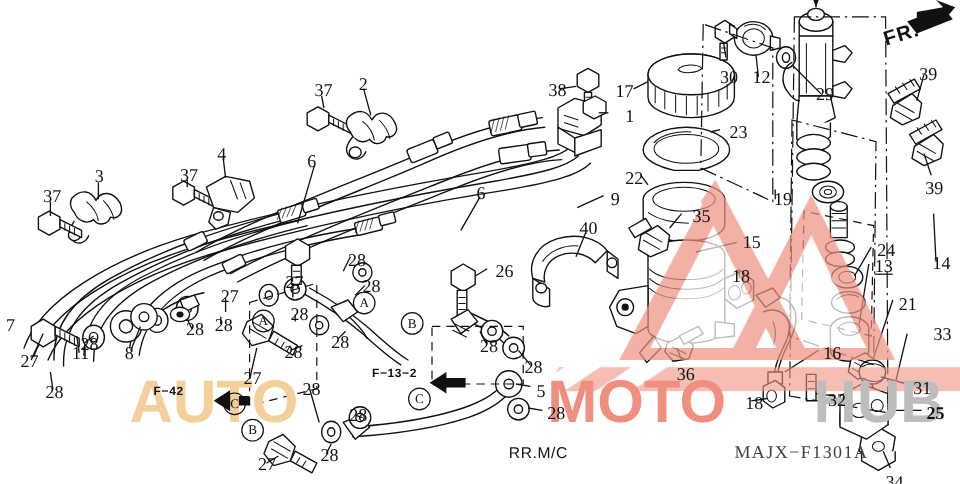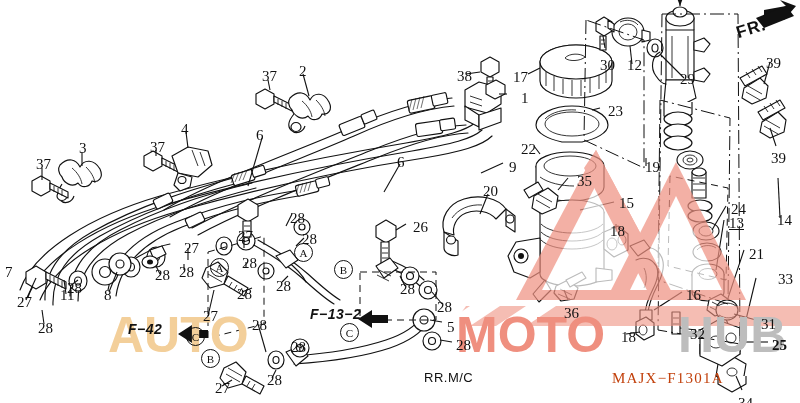--- a/index.html
+++ b/index.html
@@ -7,23 +7,23 @@
     position:relative;width:800px;height:403px;background:#ffffff;overflow:hidden;
     font-family:"Liberation Serif", serif;
   }
   #art{position:absolute;left:0;top:0;width:800px;height:403px;}
   .lbl{
     position:absolute;font-family:"Liberation Serif", serif;font-size:15px;
     color:#111;line-height:1;white-space:nowrap;user-select:none;
   }
   .lbl.fr{font-family:"Liberation Sans", sans-serif;font-weight:bold;font-size:17px;
           transform:rotate(-17deg);letter-spacing:1px;}
-  .lbl.sect{font-family:"Liberation Sans", sans-serif;font-size:14px;font-weight:600;letter-spacing:.5px;font-style:italic;}
+  .lbl.sect{font-family:"Liberation Sans", sans-serif;font-size:10px;font-weight:600;letter-spacing:.5px;}
   .lbl.rrmc{font-family:"Liberation Sans", sans-serif;font-size:13px;letter-spacing:.5px;}
-  .lbl.partno{font-family:"Liberation Serif", serif;font-size:15px;letter-spacing:1.2px;color:#c2410c;}
+  .lbl.partno{font-family:"Liberation Serif", serif;font-size:15px;letter-spacing:1.2px;color:#404040;}
   .circ{
     position:absolute;width:17px;height:17px;border:1.3px solid #111;border-radius:50%;
     font-family:"Liberation Serif", serif;font-size:11px;display:flex;align-items:center;
     justify-content:center;color:#111;background:transparent;
   }
   #wm{position:absolute;left:0;top:0;width:800px;height:403px;pointer-events:none;}
   .wmtext{font-family:"Liberation Sans", sans-serif;font-weight:bold;}
 </style>
 </head>
 <body>
@@ -525,21 +525,21 @@
       <div class="lbl" style="left: 262px; top: 69px;">37</div>
       <div class="lbl" style="left: 299px; top: 64px;">2</div>
       <div class="lbl" style="left: 256px; top: 128px;">6</div>
       <div class="lbl" style="left: 397px; top: 155px;">6</div>
       <div class="lbl" style="left: 457px; top: 69px; text-align: center;">38</div>
       <div class="lbl" style="left: 521px; top: 91px;">1</div>
       <div class="lbl" style="left: 513px; top: 70px;">17</div>
       <div class="lbl" style="left: 608px; top: 104px;">23</div>
       <div class="lbl" style="left: 521px; top: 142px;">22</div>
       <div class="lbl" style="left: 509px; top: 160px;">9</div>
-      <div class="lbl" style="left: 483px; top: 184px;">20</div>
+      <div class="lbl" style="left: 483px; top: 184px;">40</div>
       <div class="lbl" style="left: 577px; top: 174px;">35</div>
       <div class="lbl" style="left: 413px; top: 220px;">26</div>
       <div class="lbl" style="left: 184px; top: 241px;">27</div>
       <div class="lbl" style="left: 238px; top: 229px;">27</div>
       <div class="lbl" style="left: 290px; top: 211px;">28</div>
       <div class="lbl" style="left: 179px; top: 265px;">28</div>
       <div class="lbl" style="left: 242px; top: 256px;">28</div>
       <div class="lbl" style="left: 276px; top: 279px;">28</div>
       <div class="lbl" style="left: 302px; top: 232px;">28</div>
       <div class="lbl" style="left: 237px; top: 287px;">28</div>

